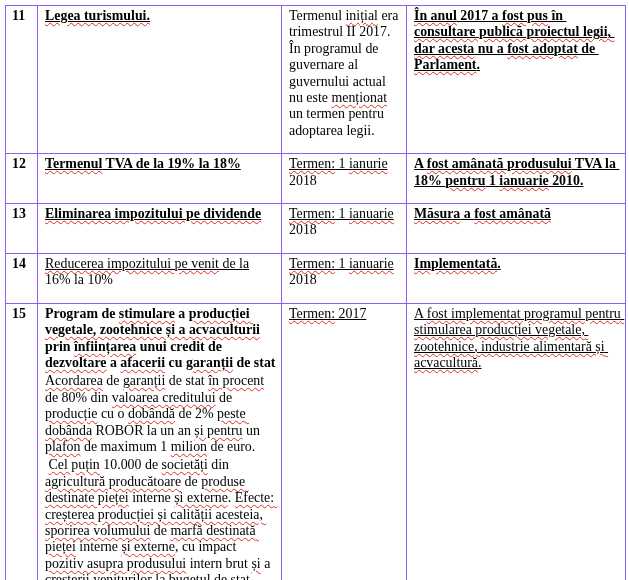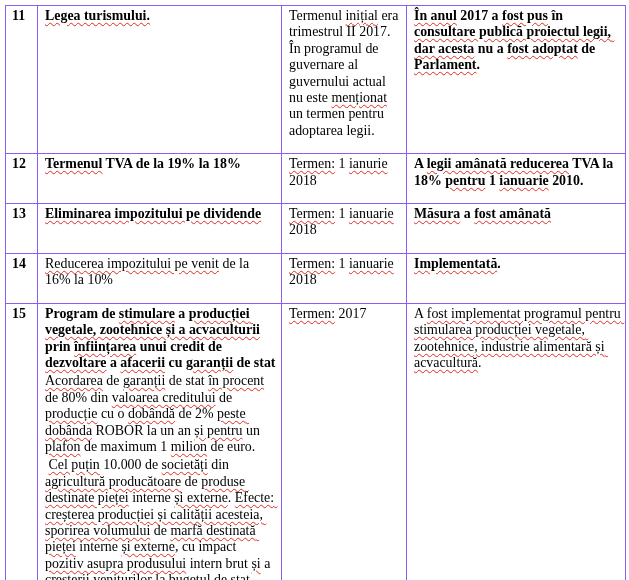--- a/index.html
+++ b/index.html
@@ -23,21 +23,21 @@
     vertical-align:top;
     padding:2px 4px 14px 7px;
     font-size:13.9px;
     line-height:16.4px;
     overflow:hidden;
   }
   td.num{font-weight:bold;padding-left:6px;}
   td p{margin:0 0 2px 0;white-space:pre-wrap;}
   td p:last-child{margin-bottom:0;}
   .b{font-weight:bold;}
-  .u{text-decoration-thickness:1px;text-decoration-color:#000;}
+  .u{text-decoration:underline;text-decoration-thickness:1px;text-decoration-color:#000;}
   .s{
     text-decoration-line:underline;
     text-decoration-style:wavy;
     text-decoration-color:var(--sq,#e02b20);
     text-decoration-thickness:1px;
     text-underline-offset:2px;
   }
 </style>
 </head>
 <body>
@@ -64,21 +64,21 @@
       </tr>
       <tr style="height: 40px;">
         <td class="num">12</td>
         <td>
           <p><span class="b u"><span class="s">Termenul</span></span><span class="b u"> TVA de la 19% la 18%</span></p>
         </td>
         <td>
           <p><span class="u"><span class="s">Termen:</span></span><span class="u"> 1 </span><span class="u"><span class="s">ianurie</span></span><span> 2018</span></p>
         </td>
         <td>
-          <p><span class="b u">A </span><span class="b u"><span class="s">legii amânată reducerea</span></span><span class="b u"> TVA la 18% </span><span class="b u"><span class="s">pentru</span></span><span class="b u"> 1 </span><span class="b u"><span class="s">ianuarie</span></span><span class="b u"> 2010.</span></p>
+          <p><span class="b u">A </span><span class="b u"><span class="s">fost amânată produsului</span></span><span class="b u"> TVA la 18% </span><span class="b u"><span class="s">pentru</span></span><span class="b u"> 1 </span><span class="b u"><span class="s">ianuarie</span></span><span class="b u"> 2010.</span></p>
         </td>
       </tr>
       <tr style="height: 37px; margin-top: 44px;">
         <td class="num">13</td>
         <td>
           <p><span class="b u"><span class="s">Eliminarea impozitului pe dividende</span></span></p>
         </td>
         <td>
           <p><span class="u"><span class="s">Termen:</span></span><span class="u"> 1 </span><span class="u"><span class="s">ianuarie</span></span><span> 2018</span></p>
         </td>

